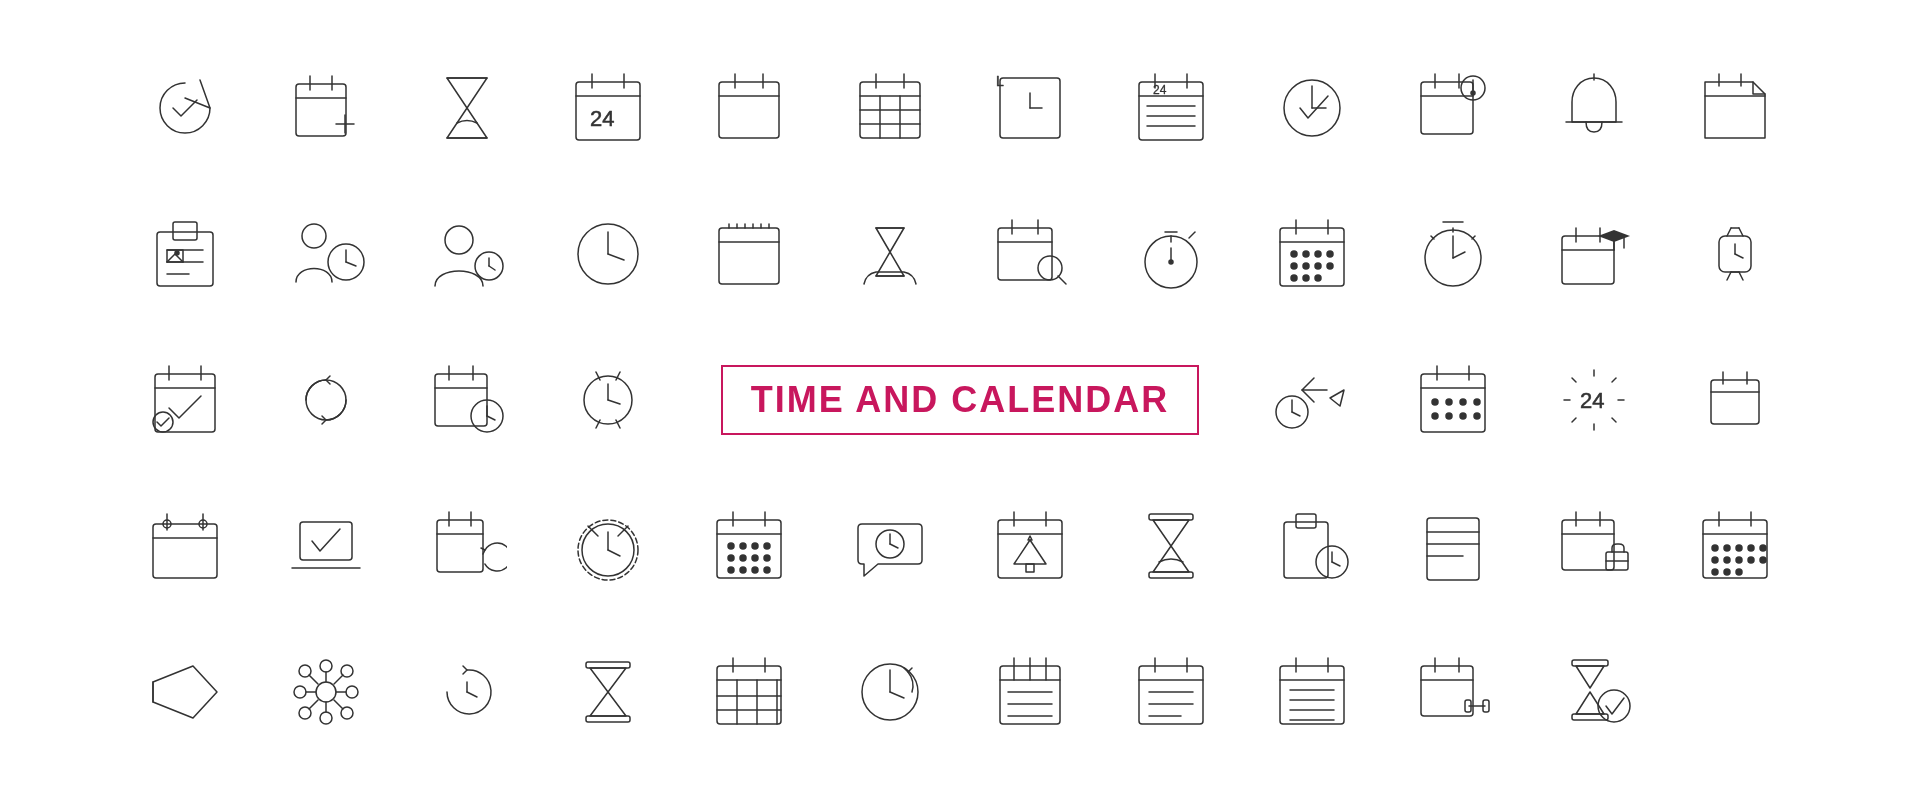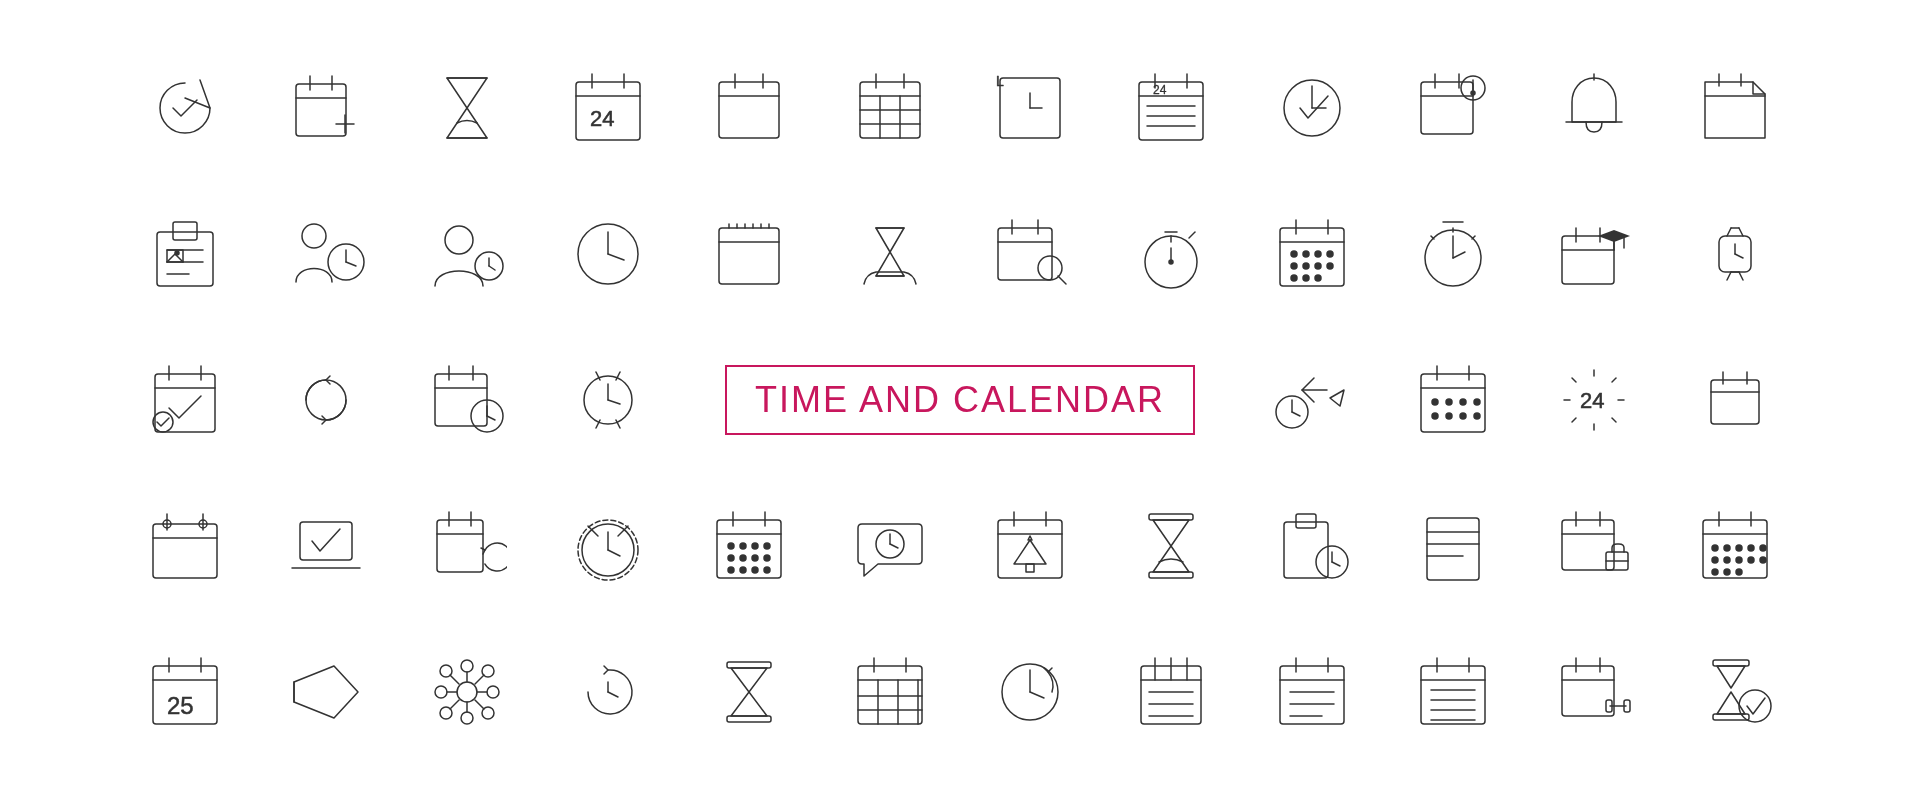--- a/index.html
+++ b/index.html
@@ -51,21 +51,21 @@
     }
 
     .title-box {
       border: 2px solid #c8175d;
       padding: 12px 28px;
       text-align: center;
     }
 
     .title-box span {
       font-size: 36px;
-      font-weight: 400;
+      font-weight: 700;
       color: #c8175d;
       letter-spacing: 2px;
       text-transform: uppercase;
     }
   </style>
 </head>
 <body>
 
 <div class="icon-grid">
 
@@ -591,29 +591,20 @@
       <circle cx="32" cy="54" r="3" fill="#333"></circle>
       <circle cx="44" cy="54" r="3" fill="#333"></circle>
       <circle cx="56" cy="54" r="3" fill="#333"></circle>
       <circle cx="68" cy="54" r="3" fill="#333"></circle>
       <circle cx="20" cy="66" r="3" fill="#333"></circle>
       <circle cx="32" cy="66" r="3" fill="#333"></circle>
       <circle cx="44" cy="66" r="3" fill="#333"></circle>
     </svg>
   </div>
 
-  <div class="icon-cell">
-    <svg viewBox="0 0 80 80">
-      <rect x="8" y="14" width="64" height="58" rx="3"></rect>
-      <line x1="8" y1="28" x2="72" y2="28"></line>
-      <line x1="24" y1="6" x2="24" y2="20"></line>
-      <line x1="56" y1="6" x2="56" y2="20"></line>
-      <text x="22" y="62" font-size="24" stroke="#333" fill="#333" stroke-width="0.5" font-family="Arial">25</text>
-    </svg>
-  </div>
 
   <div class="icon-cell">
     <svg viewBox="0 0 80 80">
       <path d="M8 30 L48 14 L72 40 L48 66 L8 50 Z"></path>
       <line x1="8" y1="30" x2="8" y2="50"></line>
     </svg>
   </div>
 
   <div class="icon-cell">
     <svg viewBox="0 0 80 80">

